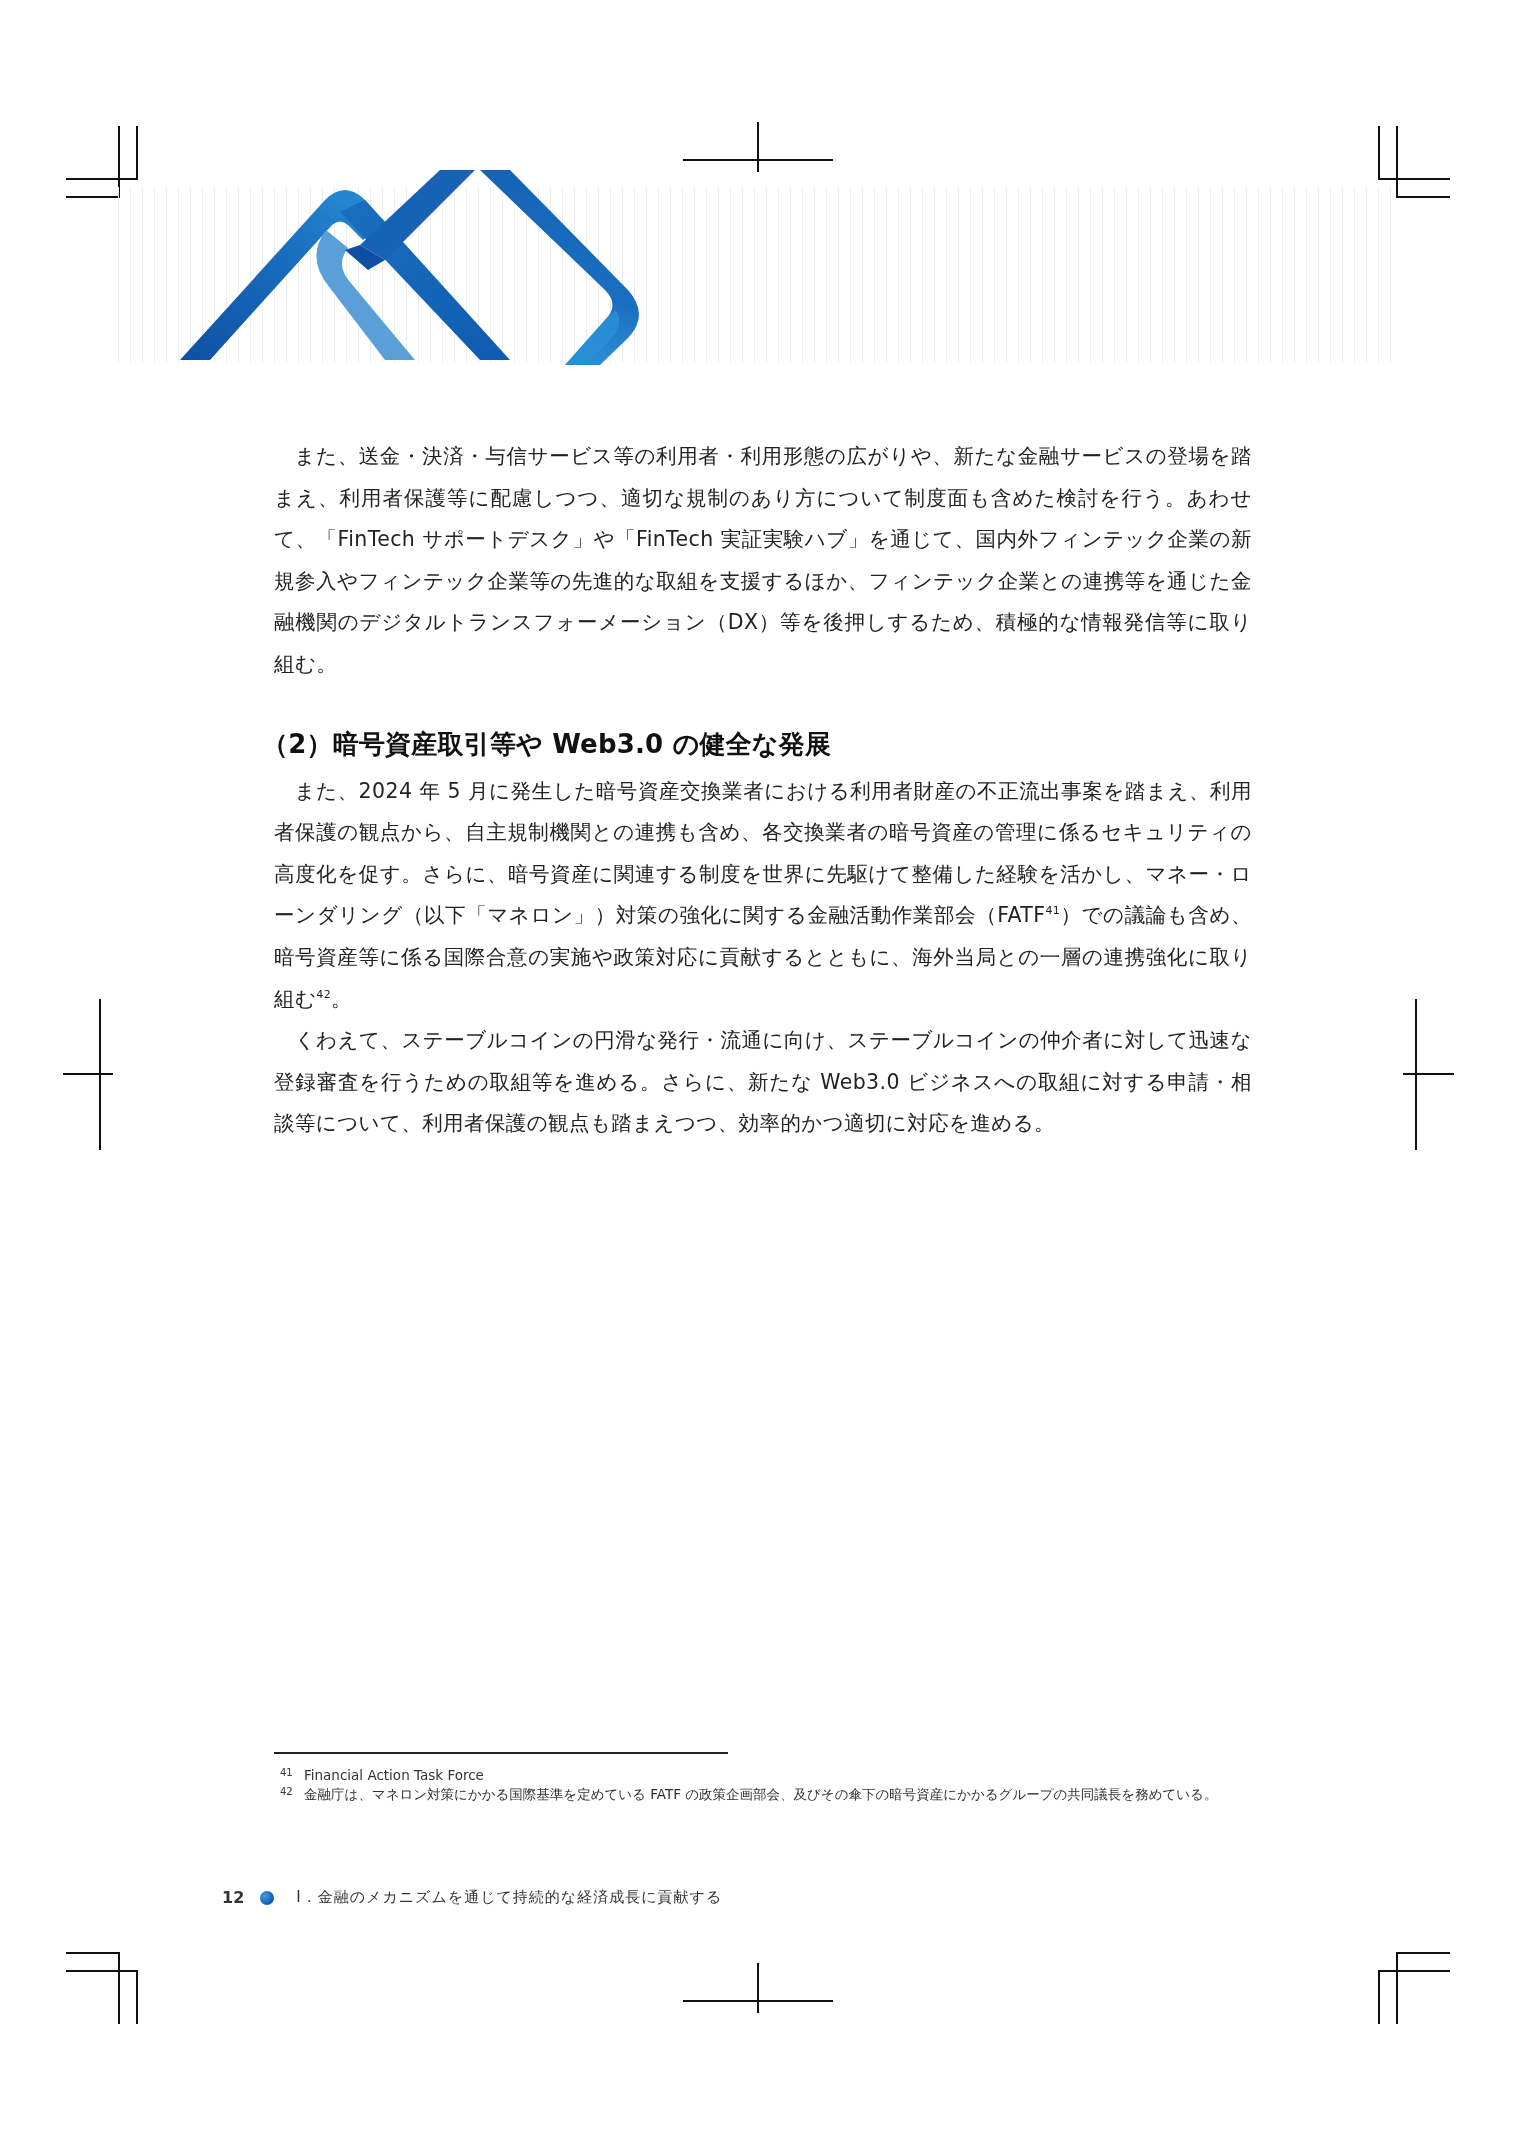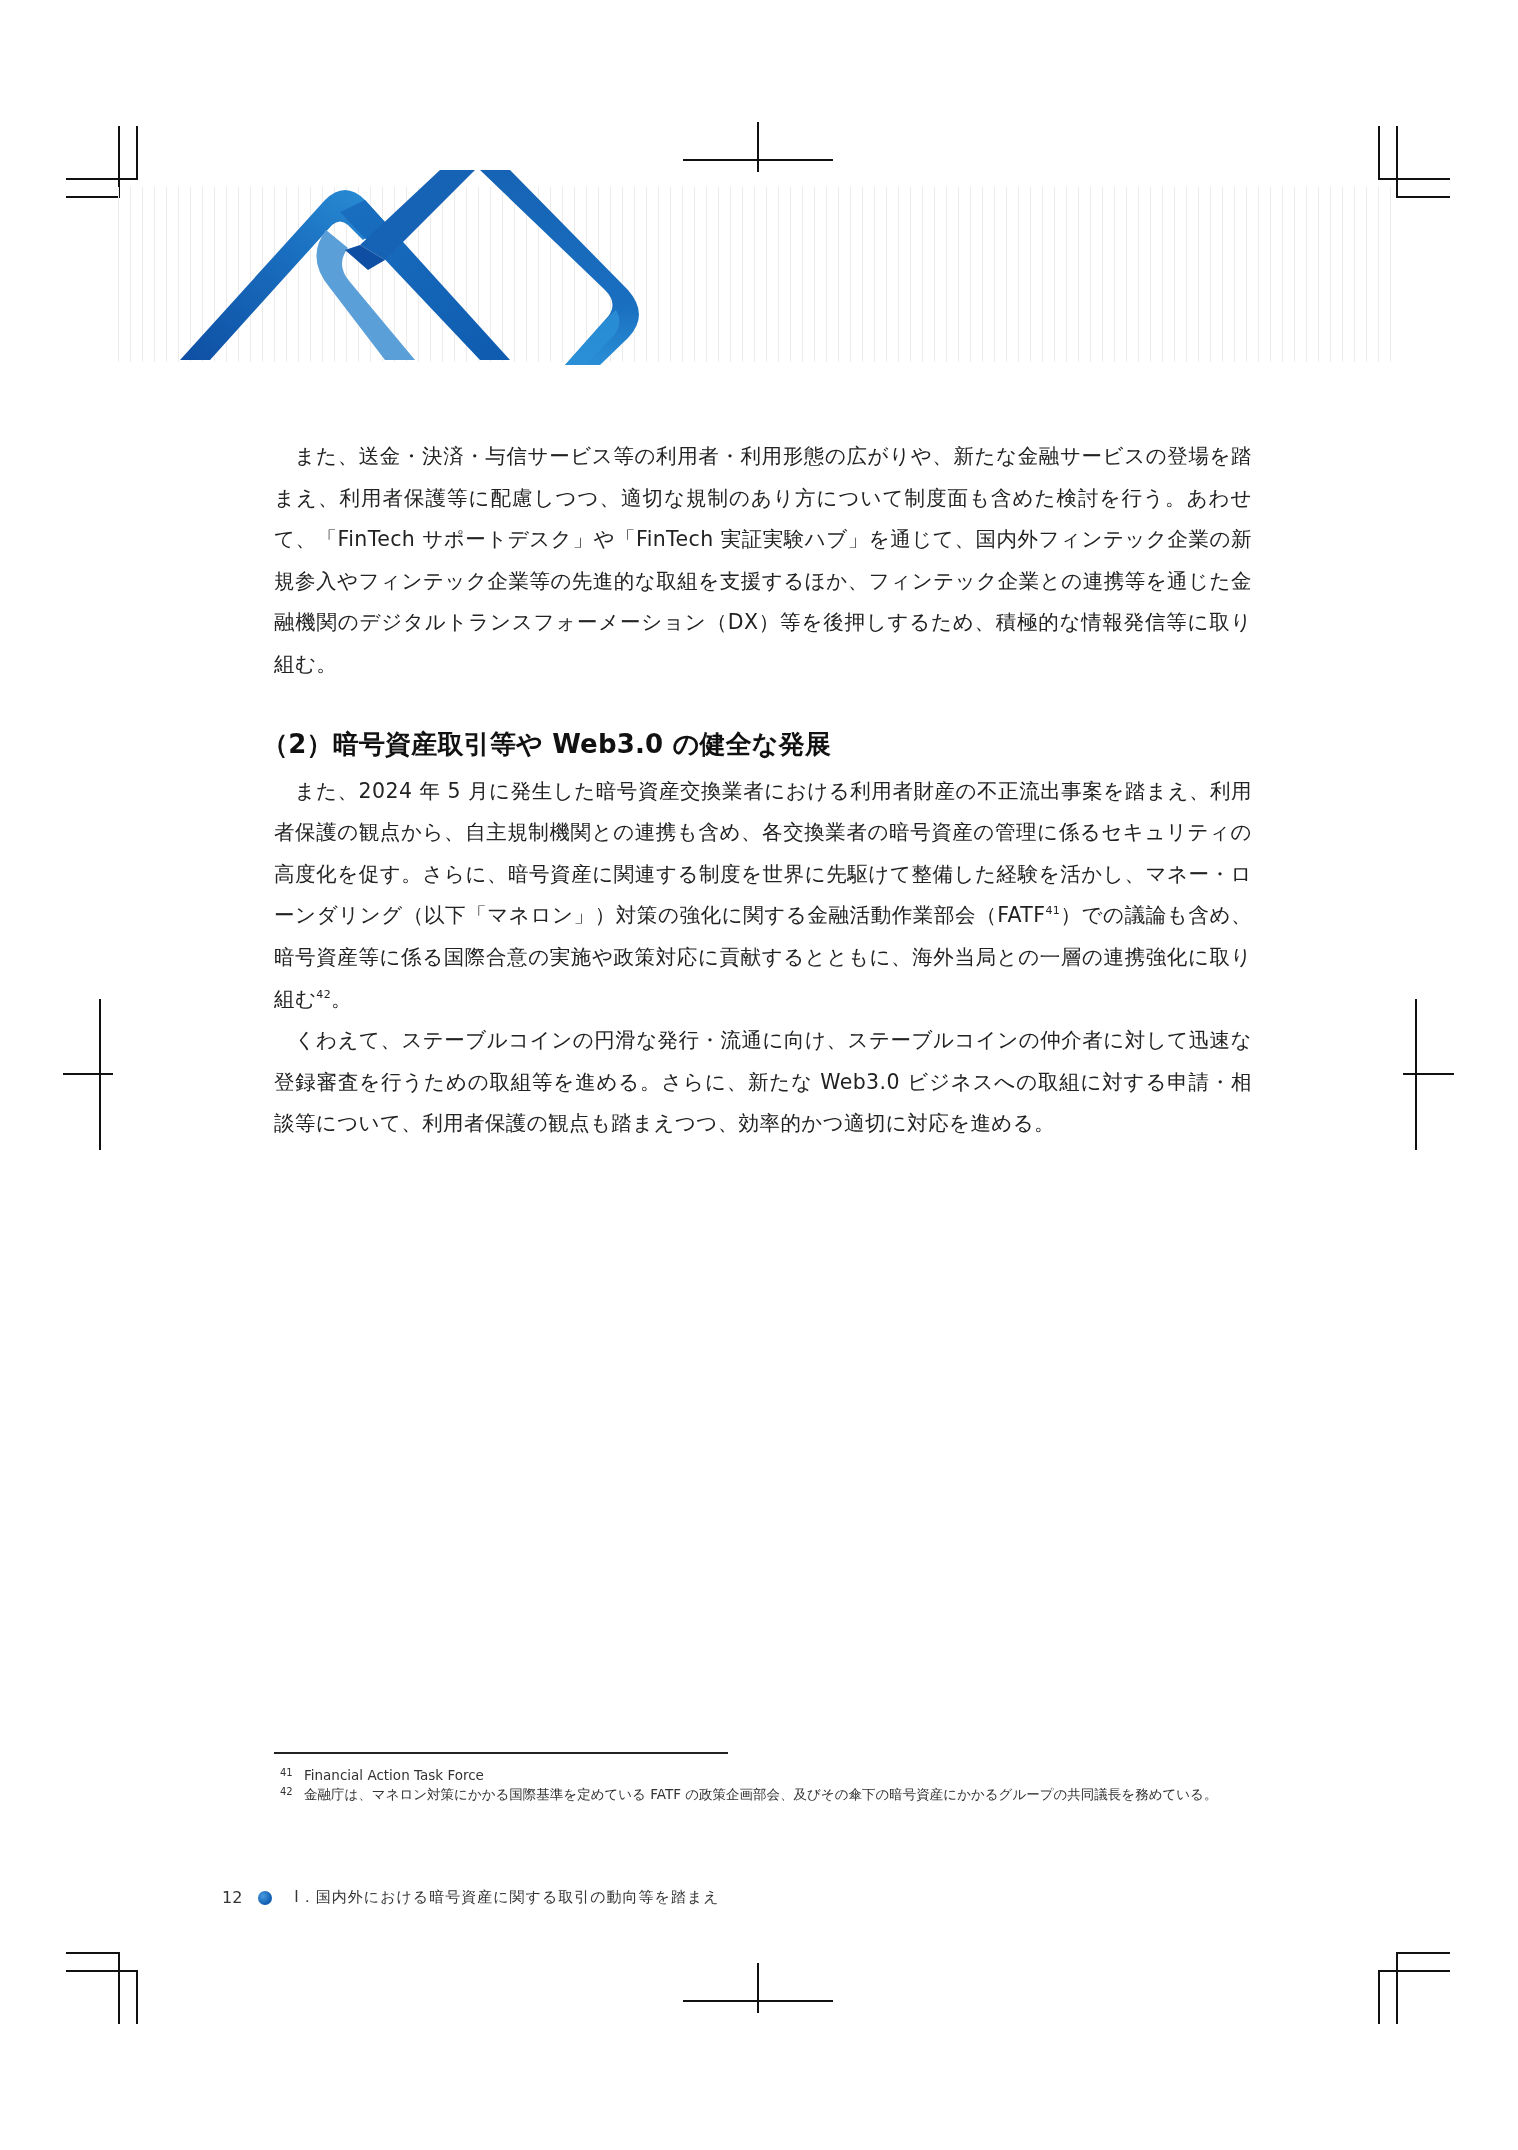--- a/index.html
+++ b/index.html
@@ -21,21 +21,21 @@
                      line-height: 40px; letter-spacing: 0.2px; color: #111; }
   sup { font-size: 11px; line-height: 0; vertical-align: super; }
 
   .fn-rule { position: absolute; left: 274px; top: 1752px; width: 454px; height: 1.5px; background: #222; }
   .footnotes { position: absolute; left: 274px; top: 1766px; width: 978px; font-size: 13.5px; line-height: 19px; color: #333; }
   .fn { display: flex; margin: 0; }
   .fn .fn-num { width: 24px; flex: none; font-size: 10px; vertical-align: super; position: relative; top: -3px; padding-left: 6px; }
   .fn .fn-text { flex: 1; }
 
   .footer { position: absolute; left: 222px; top: 1888px; display: flex; align-items: center; font-size: 15px; color: #333; }
-  .footer .page-num { font-size: 16px; margin-right: 16px; }
+  .footer .page-num { font-size: 16px; margin-right: 16px; font-weight: bold; }
   .footer .dot { width: 14px; height: 14px; border-radius: 50%;
                  background: radial-gradient(circle at 35% 35%, #4a9ae0, #0e5bb0 70%); margin-right: 22px; }
   .footer .chapter { letter-spacing: 1px; }
 </style>
 </head>
 <body>
 
 <div>
   <div class="mark v" style="left:118px; top:126px; height:72px;"></div>
   <div class="mark v" style="left:136px; top:126px; height:54px;"></div>
@@ -126,14 +126,14 @@
   </div>
   <div class="fn">
     <span class="fn-num">42</span>
     <span class="fn-text">金融庁は、マネロン対策にかかる国際基準を定めている FATF の政策企画部会、及びその傘下の暗号資産にかかるグループの共同議長を務めている。</span>
   </div>
 </div>
 
 <div class="footer">
   <span class="page-num">12</span>
   <span class="dot"></span>
-  <span class="chapter">Ⅰ．国内外における暗号資産に関する取引の動向等を踏まえ</span>
+  <span class="chapter">Ⅰ．金融のメカニズムを通じて持続的な経済成長に貢献する</span>
 </div>
 
 </body></html>

